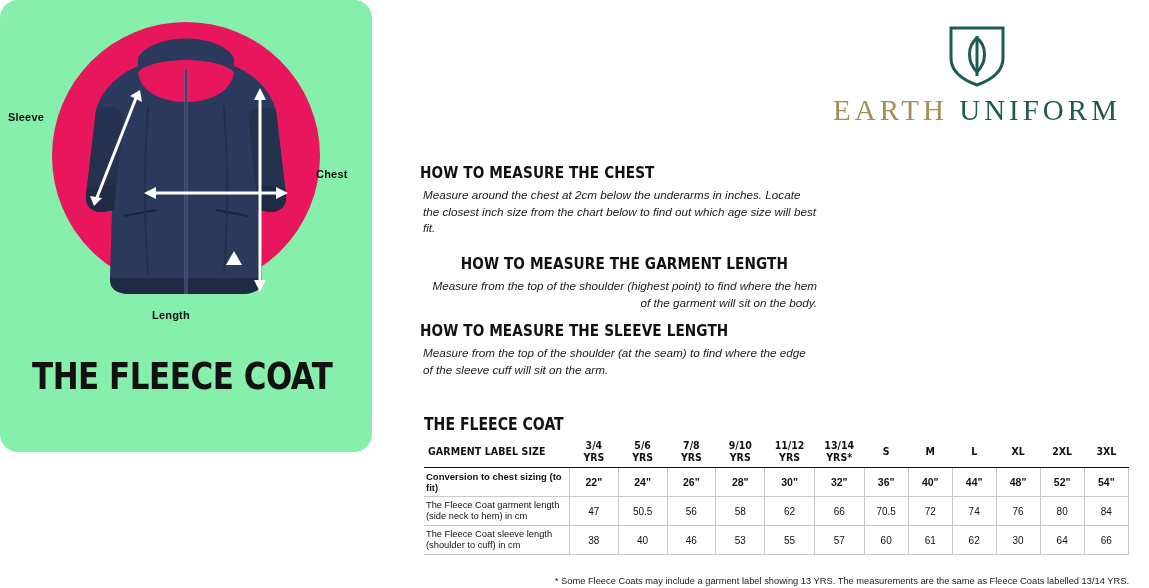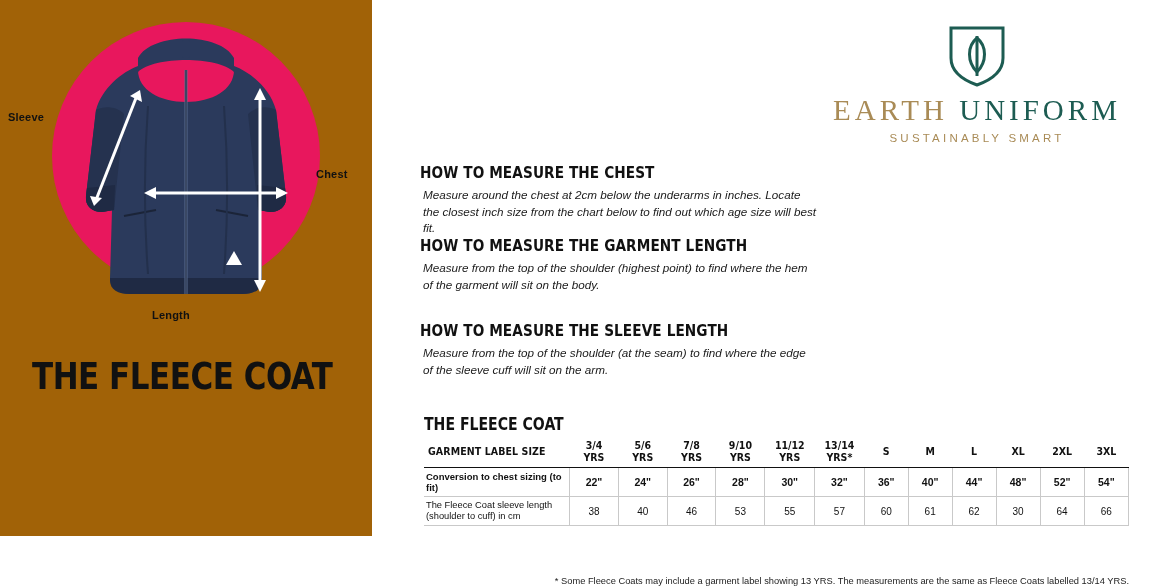--- a/index.html
+++ b/index.html
@@ -7,24 +7,25 @@
   body {
     width: 1149px; height: 588px;
     font-family: "Liberation Sans", sans-serif;
     background: #ffffff;
     overflow: hidden;
   }
   .page { position: relative; width: 1149px; height: 588px; display: flex; }
 
   
   .left-panel {
-    width: 372px; height: 536px;
-    background: #a16207;
+    width: 372px; height: 452px;
+    background: #86efac;
     position: relative;
     flex: 0 0 372px;
+    border-radius: 18px;
   }
   .circle {
     position: absolute;
     left: 52px; top: 22px;
     width: 268px; height: 268px;
     background: #e8175d;
     border-radius: 50%;
   }
   .jacket-wrap {
     position: absolute;
@@ -111,21 +112,21 @@
     transform-origin: left center;
   }
   .howto p {
     margin: 3px;
     font-size: 11.7px;
     line-height: 1.42;
     color: #1a1a1a;
     font-style: italic;
   }
   #howto-0 { top: 163px; }
-  #howto-1 { top: 236px; }
+  #howto-1 { top: 254px; text-align: right; }
   #howto-2 { top: 321px; }
 
   
   .table-title {
     position: absolute;
     left: 424px; top: 414px;
     font-size: 17px; font-weight: bold; color: #111;
     font-family: "DejaVu Sans", sans-serif;
     font-stretch: condensed;
     transform: scaleX(0.92);
@@ -260,21 +261,20 @@
     <div class="logo-block">
       <svg class="logo-mark" width="60" height="66" viewBox="0 0 60 66" xmlns="http://www.w3.org/2000/svg">
         <path d="M4 6 H56 V36 C56 50 44 58 30 63 C16 58 4 50 4 36 Z" fill="none" stroke="#1d5c52" stroke-width="3"></path>
         <path d="M30 16 C40 24 40 40 30 50 C20 40 20 24 30 16 Z" fill="none" stroke="#1d5c52" stroke-width="3"></path>
         <line x1="30" y1="14" x2="30" y2="54" stroke="#1d5c52" stroke-width="3"></line>
       </svg>
       <div class="logo-words">
         <span class="logo-earth">EARTH</span>
         <span class="logo-uniform">UNIFORM</span>
       </div>
-      <div class="logo-tag">SUSTAINABLY SMART</div>
     </div>
 
     <div class="howto" id="howto-0">
       <h3>HOW TO MEASURE THE CHEST</h3>
       <p>Measure around the chest at 2cm below the underarms in inches. Locate the closest inch size from the chart below to find out which age size will best fit.</p>
     </div>
     <div class="howto" id="howto-1">
       <h3>HOW TO MEASURE THE GARMENT LENGTH</h3>
       <p>Measure from the top of the shoulder (highest point) to find where the hem of the garment will sit on the body.</p>
     </div>
@@ -314,20 +314,35 @@
         <td>30"</td>
         <td>32"</td>
         <td>36"</td>
         <td>40"</td>
         <td>44"</td>
         <td>48"</td>
         <td>52"</td>
         <td>54"</td>
       </tr>
       <tr>
+        <td class="rowhead">The Fleece Coat garment length (side neck to hem) in cm</td>
+        <td>47</td>
+        <td>50.5</td>
+        <td>56</td>
+        <td>58</td>
+        <td>62</td>
+        <td>66</td>
+        <td>70.5</td>
+        <td>72</td>
+        <td>74</td>
+        <td>76</td>
+        <td>80</td>
+        <td>84</td>
+      </tr>
+      <tr>
         <td class="rowhead">The Fleece Coat sleeve length (shoulder to cuff) in cm</td>
         <td>38</td>
         <td>40</td>
         <td>46</td>
         <td>53</td>
         <td>55</td>
         <td>57</td>
         <td>60</td>
         <td>61</td>
         <td>62</td>

